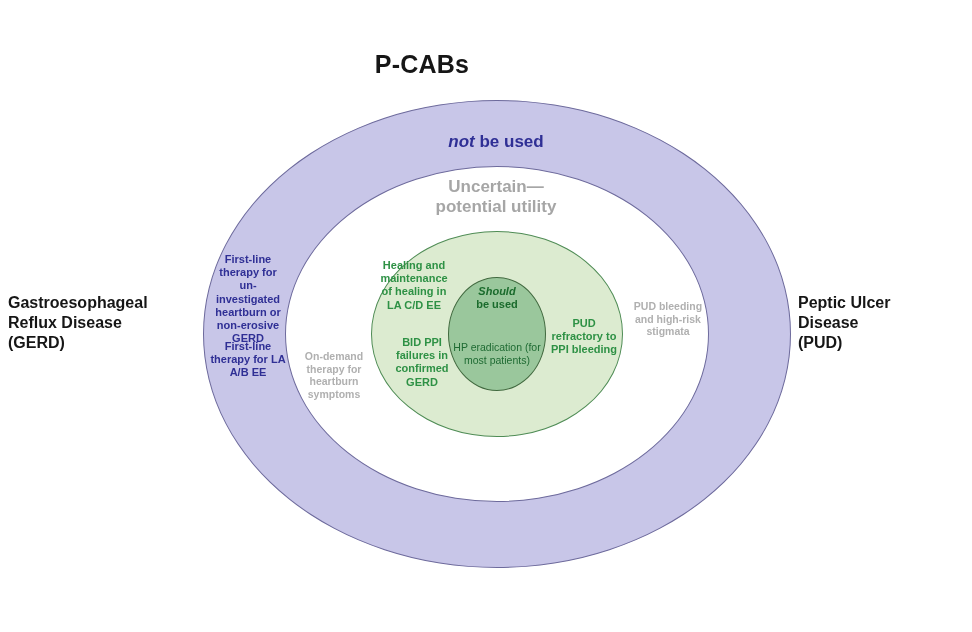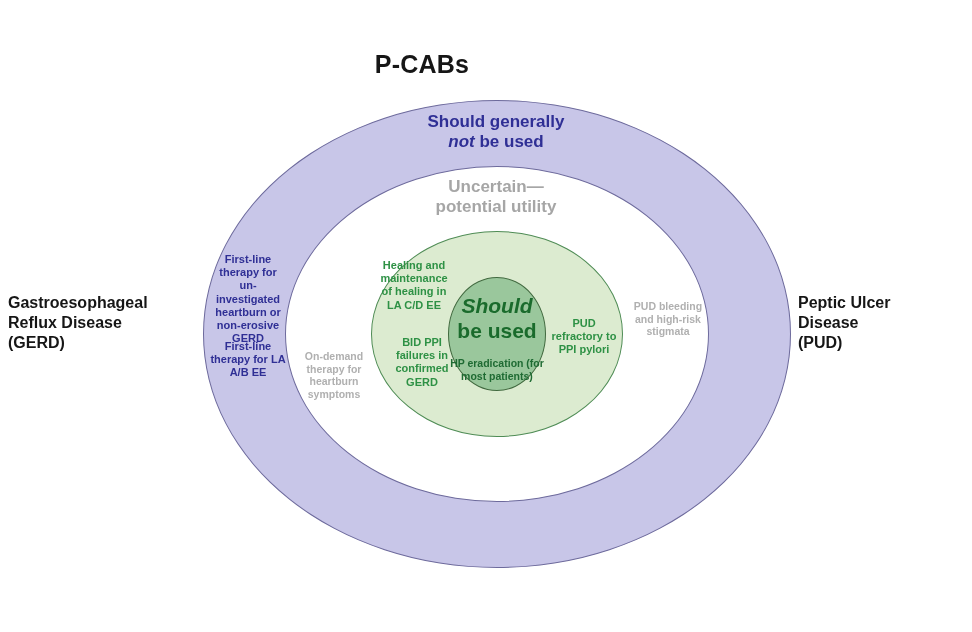--- a/index.html
+++ b/index.html
@@ -101,23 +101,23 @@
   .label-inner {
     left: 396px;
     top: 230px;
     width: 202px;
     font-size: 15px;
     font-weight: bold;
     color: #17883a;
   }
   .label-core {
     left: 448px;
-    top: 293px;
+    top: 285px;
     width: 98px;
-    font-size: 21px;
+    font-size: 11px;
     font-weight: bold;
     color: #1a6b2c;
     line-height: 1.2;
   }
   .it { font-style: italic; }
 
   
   .sector {
     position: absolute;
     text-align: center;
@@ -187,24 +187,23 @@
   }
 
   
   .core-sub {
     position: absolute;
     left: 449px;
     top: 341px;
     width: 96px;
     text-align: center;
     font-size: 10.5px;
-    font-weight: bold;
+    font-weight: normal;
     color: #1f6b33;
     line-height: 1.2;
-    margin-top: 16px;
   }
 
   
   .axis-label {
     position: absolute;
     text-align: left;
     font-size: 16px;
     font-weight: bold;
     color: #161616;
     line-height: 1.25;
@@ -232,21 +231,21 @@
 <div id="figure">
 
   <div class="fig-title">P-CABs</div>
 
   <div class="ellipse ring-outer"></div>
   <div class="ellipse ring-middle"></div>
   <div class="ellipse ring-inner"></div>
   <div class="ellipse ring-core"></div>
 
   <div class="ring-label label-outer">
-    <span>Should generally</span><br>
+    <br>
     <span class="it">not</span><span> be used</span>
   </div>
 
   <div class="ring-label label-middle">
     <span>Uncertain—</span><br>
     <span>potential utility</span>
   </div>
 
 
   <div class="ring-label label-core">
@@ -260,21 +259,21 @@
 
 
   <div class="sector sector-grey grey-left">On-demand therapy for heartburn symptoms</div>
 
   <div class="sector sector-grey grey-right">PUD bleeding and high-risk stigmata</div>
 
   <div class="sector sector-green green-left-a">Healing and maintenance of healing in LA C/D EE</div>
 
   <div class="sector sector-green green-left-b">BID PPI failures in confirmed GERD</div>
 
-  <div class="sector sector-green green-right">PUD refractory to PPI pylori</div>
+  <div class="sector sector-green green-right">PUD refractory to PPI bleeding</div>
 
   <div class="core-sub">HP eradication (for most patients)</div>
 
   <div class="axis-label axis-left">
     <span>Gastroesophageal</span><br>
     <span>Reflux Disease</span><br>
     <span>(GERD)</span>
   </div>
 
   <div class="axis-label axis-right">

